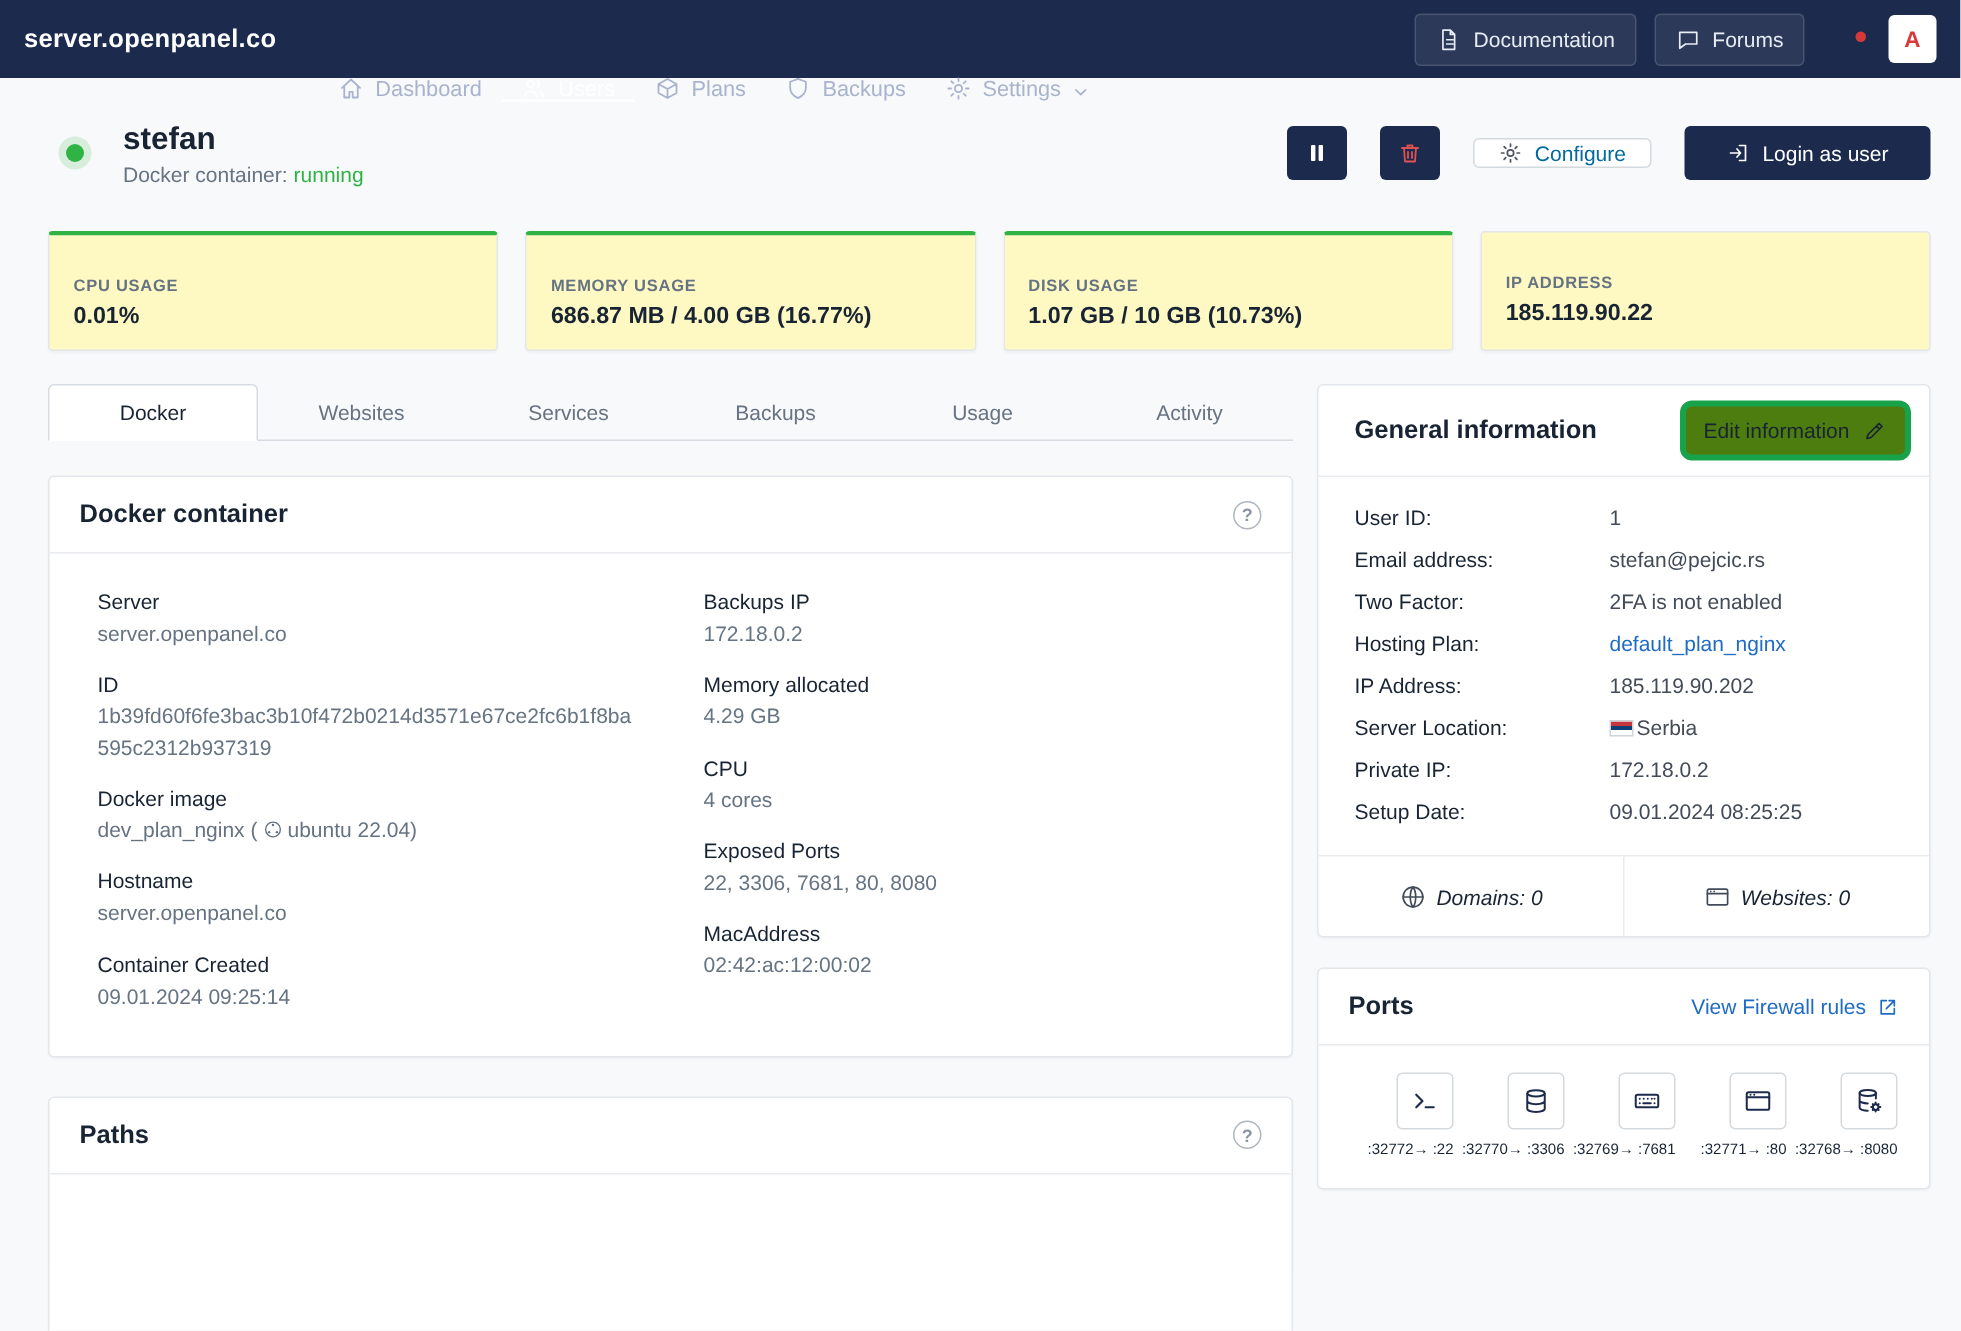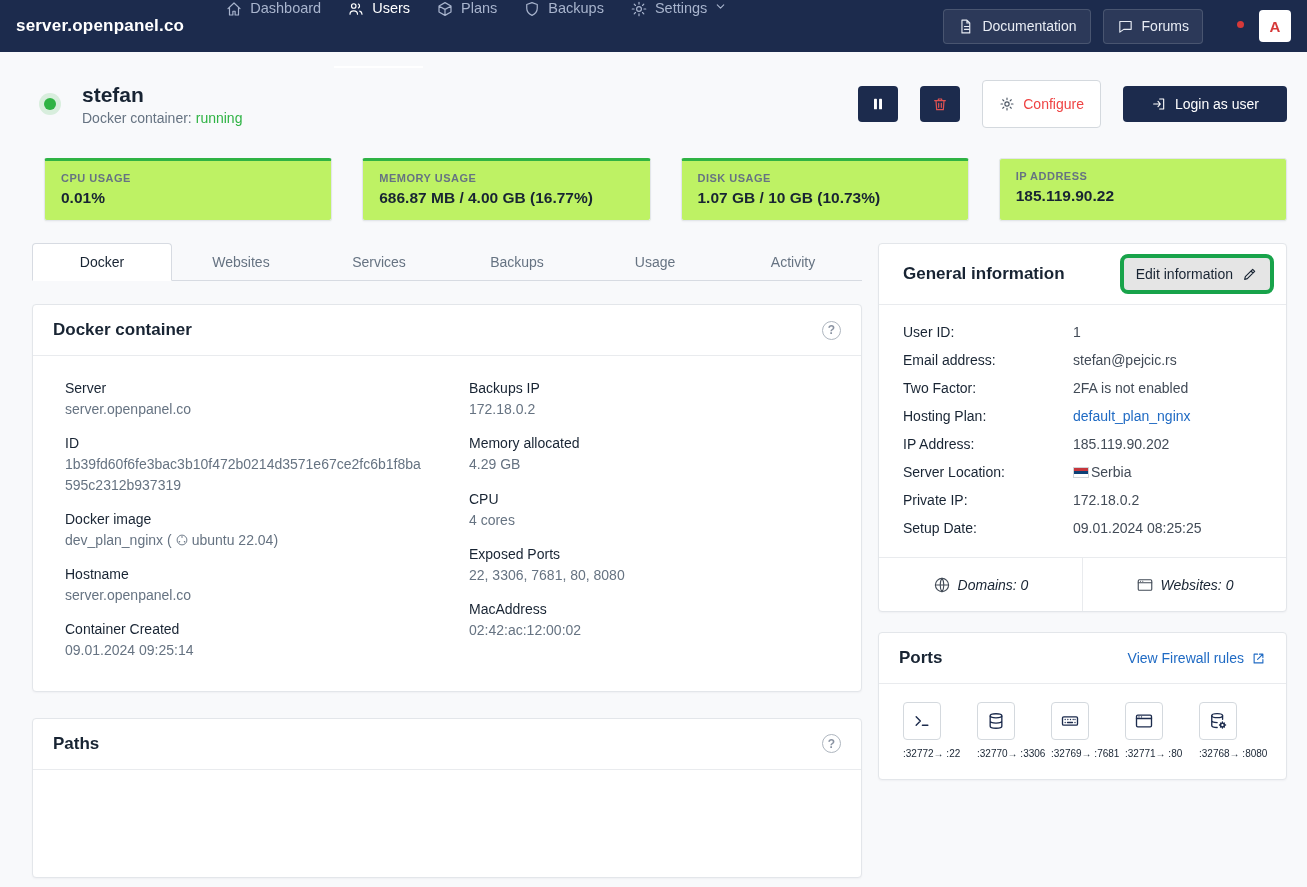--- a/index.html
+++ b/index.html
@@ -13,21 +13,21 @@
   svg { display: block; }
 
   
   .navbar {
     height: 52px; background: #1c2b4d; display: flex; align-items: center;
     padding: 0 16px; color: #fff;
   }
   .brand { font-size: 17px; font-weight: 700; letter-spacing: .2px; margin-right: 28px; white-space: nowrap; }
   .nav-items { display: flex; height: 52px; }
   .nav-item {
-    display: flex; align-items: flex-start; gap: 7px; padding: 0 13px; height: 68px;
+    display: flex; align-items: flex-end; gap: 7px; padding: 0 13px; height: 68px;
     color: #a8b4cd; cursor: pointer; font-size: 14.5px;
   }
   .nav-item .ic { width: 18px; height: 18px; }
   .nav-item.active { color: #ffffff; box-shadow: inset 0 -2px 0 #ffffff; }
   .nav-right { margin-left: auto; display: flex; align-items: center; gap: 12px; }
   .nav-btn {
     display: flex; align-items: center; gap: 8px; padding: 8px 13px; border-radius: 4px;
     background: rgba(255,255,255,.07); border: 1px solid rgba(255,255,255,.14);
     color: #e8ecf4; cursor: pointer; font-size: 14px;
   }
@@ -52,37 +52,37 @@
   .title-block h1 { font-size: 21px; font-weight: 600; color: #182433; line-height: 1.2; }
   .subtitle { color: #667382; margin-top: 3px; font-size: 14px; }
   .subtitle .running { color: #2fb344; margin-left: 4px; }
   .header-actions { margin-left: auto; display: flex; align-items: center; gap: 22px; }
   .sq-btn {
     width: 40px; height: 36px; background: #1c2b4d; border: none; border-radius: 4px;
     display: flex; align-items: center; justify-content: center; cursor: pointer;
   }
   .sq-btn .ic { width: 16px; height: 16px; }
   .btn-outline {
-    height: 48px; display: flex; align-items: center; gap: 8px; padding: 0 16px;
+    height: 20px; display: flex; align-items: center; gap: 8px; padding: 0 16px;
     background: #fff; border: 1px solid #d4d9de; border-radius: 4px; cursor: pointer;
-    font-size: 14px; color: #ef4444; font-family: inherit;
+    font-size: 14px; color: #0369a1; font-family: inherit;
   }
   .btn-outline .ic { width: 16px; height: 16px; color: #4b5563; }
   .btn-navy {
     height: 36px; display: flex; align-items: center; gap: 8px; padding: 0 28px;
     background: #1c2b4d; border: none; border-radius: 4px; cursor: pointer;
     font-size: 14px; color: #fff; font-family: inherit;
   }
   .btn-navy .ic { width: 16px; height: 16px; }
 
   
   .stats-row { display: flex; gap: 18px; margin-top: 30px; }
   .stat-card {
-    flex: 1; background: #bef264; border: 1px solid #e3e6ea; border-radius: 3px;
-    padding: 11px 16px 13px; box-shadow: 0 1px 2px rgba(24,36,51,.04); margin-left: 12px;
+    flex: 1; background: #fef9c3; border: 1px solid #e3e6ea; border-radius: 3px;
+    padding: 28px 16px 13px; box-shadow: 0 1px 2px rgba(24,36,51,.04);
   }
   .stat-card.accent { border-top: 3px solid #2fb344; }
   .stat-label {
     font-size: 11px; letter-spacing: .5px; color: #667382; font-weight: 600;
     text-transform: uppercase; margin-bottom: 5px;
   }
   .stat-value { font-size: 15.5px; font-weight: 600; color: #182433; }
 
   
   .main-grid { display: flex; gap: 16px; margin-top: 22px; align-items: flex-start; }
@@ -133,21 +133,21 @@
     color: #667382; font-weight: 600; padding: 11px 12px; border-bottom: 1px solid #e9ebee;
   }
   table.paths th:first-child, table.paths td:first-child { padding-left: 26px; }
   table.paths td { padding: 17px 12px; color: #5c6773; border-bottom: 1px solid #e9ebee; }
   .col-server { width: 48%; } .col-container { width: 30%; } .col-type { width: 9%; } .col-disk { width: 13%; }
 
   
   .general-header { padding: 10px 12px 10px 24px; }
   .annotation-box {
     border: 4px solid #18a34a; border-radius: 8px; padding: 8px 12px;
-    display: flex; align-items: center; gap: 9px; cursor: pointer; background: #e5e5e5;
+    display: flex; align-items: center; gap: 9px; cursor: pointer; background: #4d7c0f;
   }
   .edit-label { font-weight: 500; color: #182433; white-space: nowrap; }
   .annotation-box .ic { width: 16px; height: 16px; color: #182433; }
   .gen-fields { padding: 13px 24px 15px; }
   .gen-row { display: flex; align-items: center; min-height: 28px; }
   .gen-label { flex: 0 0 170px; color: #182433; font-weight: 500; }
   .gen-value { color: #424b57; display: flex; align-items: center; }
   .gen-value a { color: #206bc4; text-decoration: none; cursor: pointer; }
   .flag {
     width: 16px; height: 11px; display: inline-block; margin-right: 2px;
@@ -158,21 +158,21 @@
   .gen-cell {
     flex: 1; display: flex; align-items: center; justify-content: center; gap: 7px;
     font-weight: 500; color: #182433;
   }
   .gen-cell + .gen-cell { border-left: 1px solid #e9ebee; }
   .gen-cell .ic { width: 18px; height: 18px; color: #424b57; }
 
   
   .ports-card { margin-top: 20px; }
   .ports-body { padding: 18px 20px 20px 24px; display: flex; gap: 8px; }
-  .port-item { display: flex; flex-direction: column; align-items: flex-start; width: 66px; cursor: pointer; }
+  .port-item { display: flex; flex-direction: column; align-items: flex-end; width: 66px; cursor: pointer; }
   .port-tile {
     width: 38px; height: 38px; border: 1px solid #d4d9de; border-radius: 4px;
     display: flex; align-items: center; justify-content: center; color: #1c2b4d; background: #fff;
   }
   .port-tile .ic { width: 20px; height: 20px; }
   .port-map { margin-top: 8px; font-size: 10px; color: #182433; white-space: nowrap; }
 
   .link-blue { color: #206bc4; display: flex; align-items: center; gap: 7px; cursor: pointer; text-decoration: none; font-size: 14px; }
   .link-blue .ic { width: 15px; height: 15px; }
 </style>

